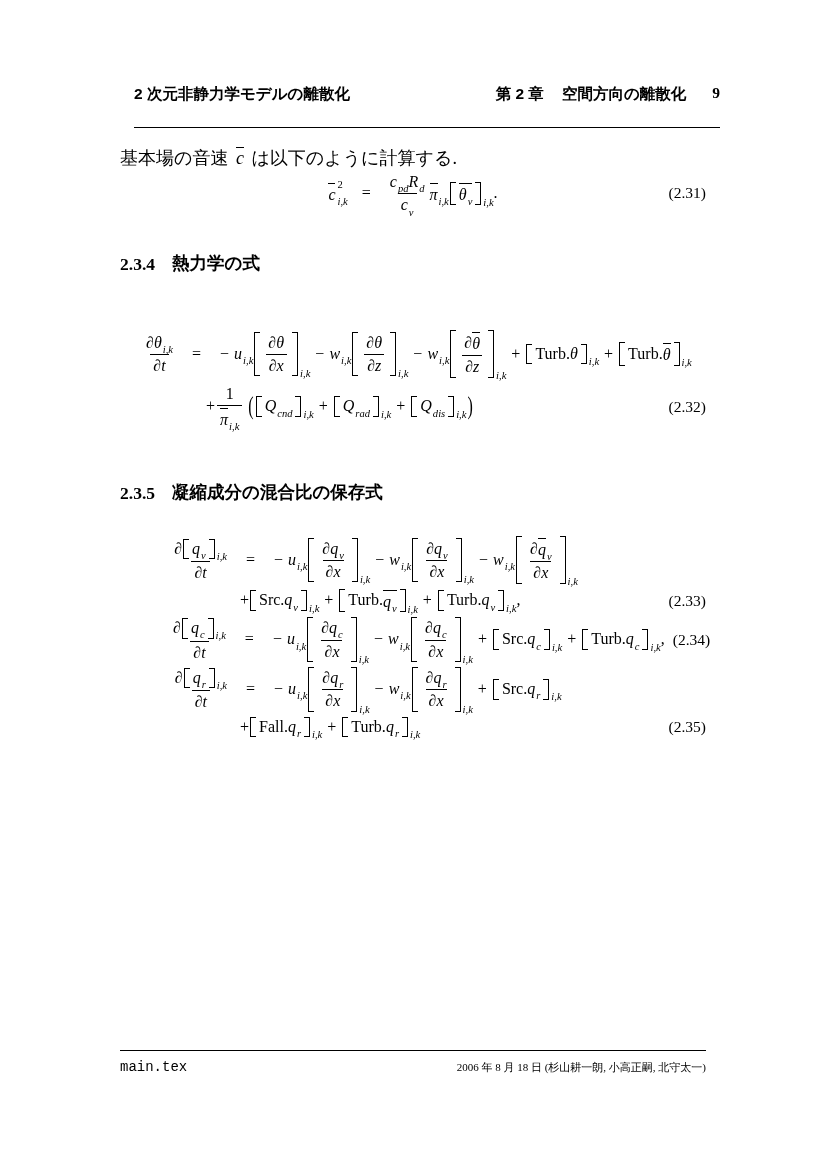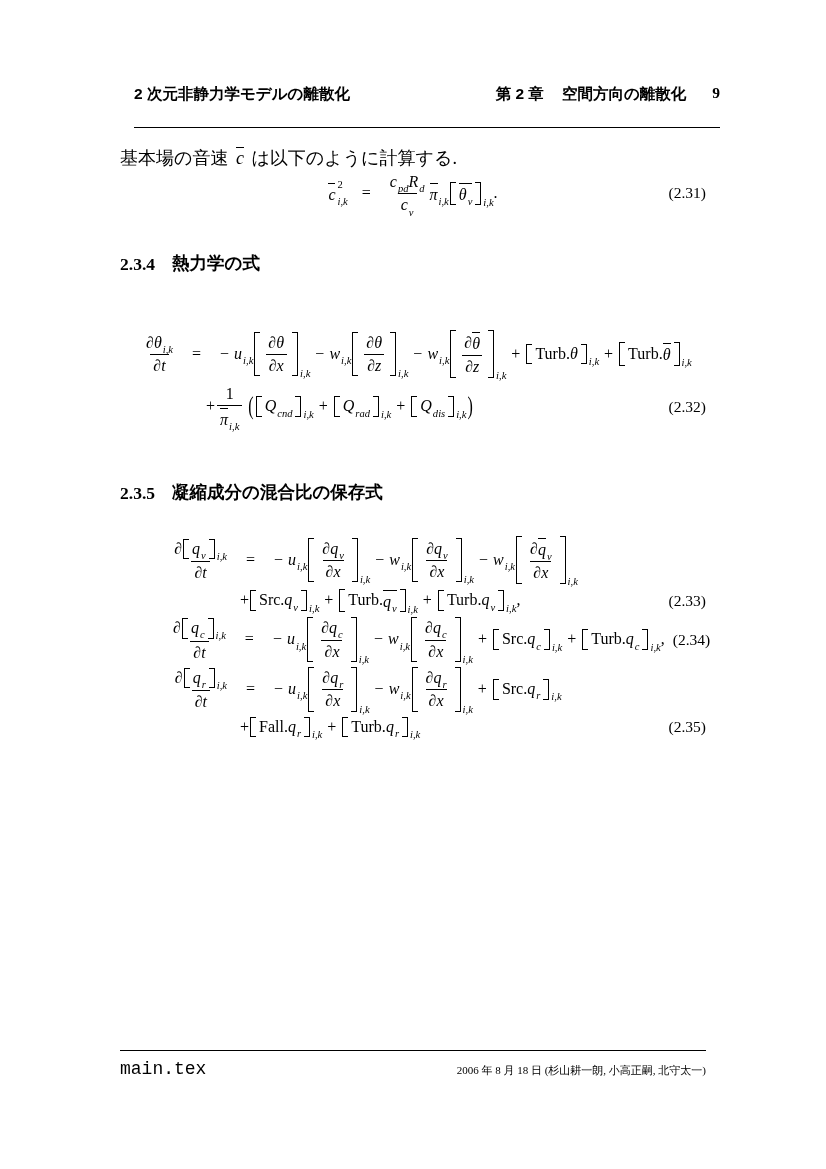--- a/index.html
+++ b/index.html
@@ -60,21 +60,21 @@
   .bl{width:5px;border:1px solid #000;border-right:none;margin-right:2px;}
   .br{width:5px;border:1px solid #000;border-left:none;margin-left:2px;}
   .bc{padding:1px 1px;}
   .mbar{display:inline-flex;align-items:center;border-top:1px solid #000;padding-top:2px;}
   .mparw{margin-left:3px;}
   .mpar{display:inline-block;transform:scaleY(1.55);padding:0 1px;}
 
   
   .pagefoot{position:absolute;left:120px;width:586px;top:1050px;border-top:1px solid #000;
             padding-top:8px;display:flex;justify-content:space-between;align-items:baseline;}
-  .pf-left{font-family:"Liberation Mono","DejaVu Sans Mono",monospace;font-size:18px;}
+  .pf-left{font-family:"Liberation Mono","DejaVu Sans Mono",monospace;font-size:14px;}
   .pf-right{font-size:11px;}
 </style>
 </head>
 <body>
 
 <div class="page">
 
   <header class="pagehead">
     <span class="ph-left">2 次元非静力学モデルの離散化</span>
     <span class="ph-right">

